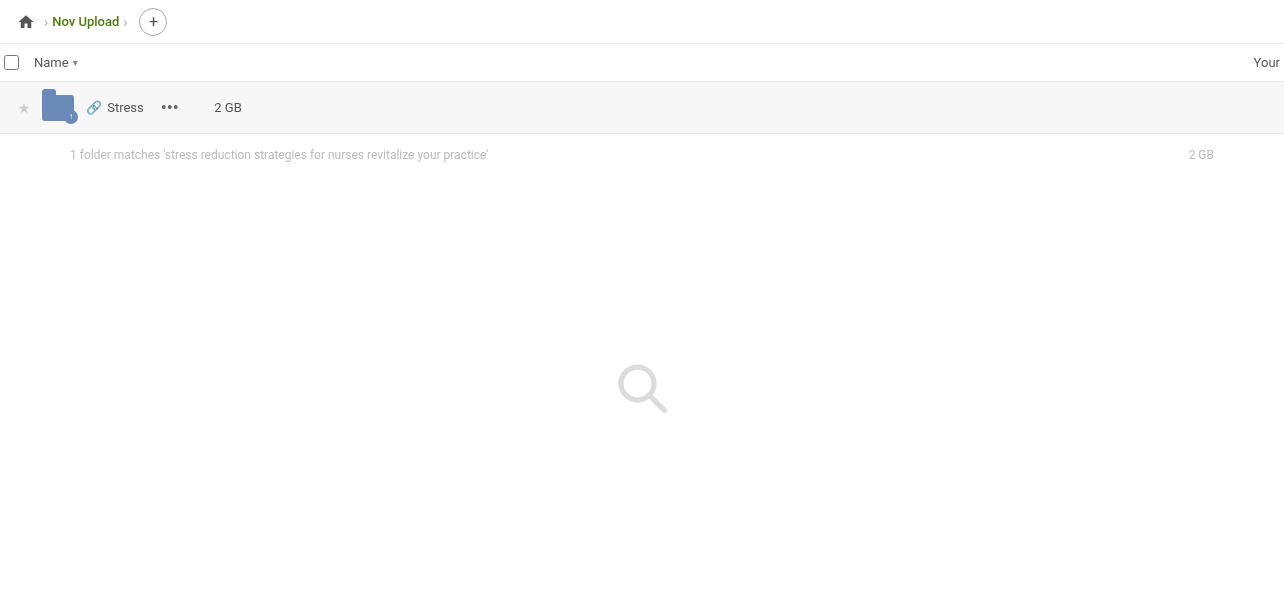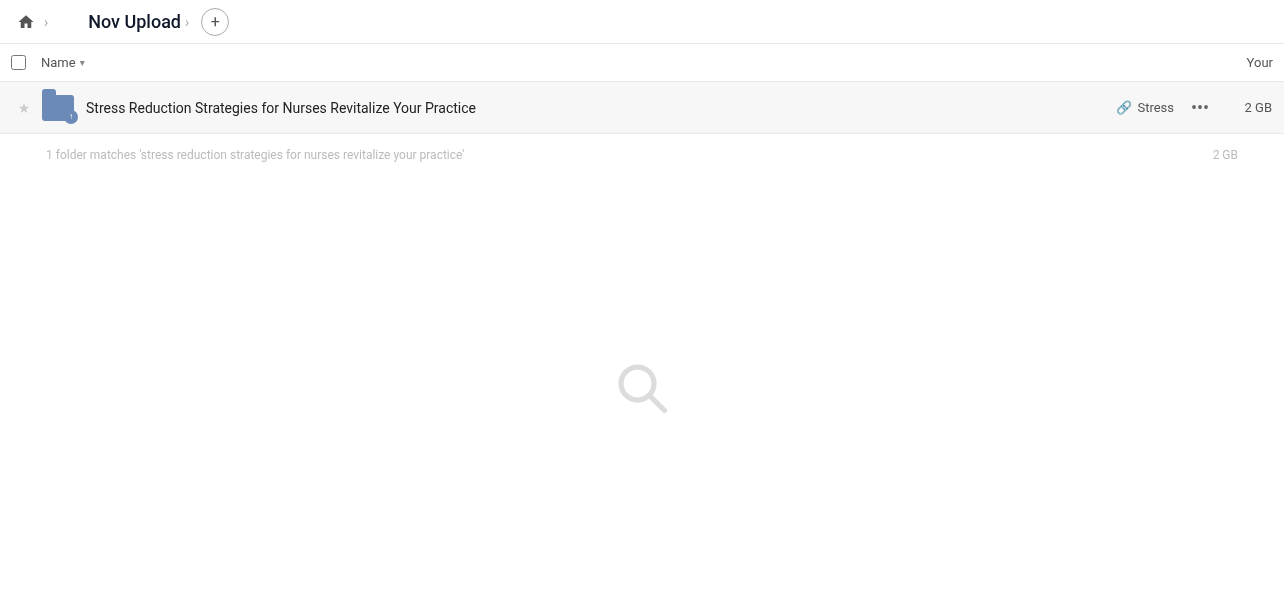--- a/index.html
+++ b/index.html
@@ -42,25 +42,24 @@
       fill: #555;
     }
 
     .breadcrumb-chevron {
       color: #aaa;
       margin: 0 4px;
       font-size: 14px;
     }
 
     .breadcrumb-item {
-      font-size: 18px;
-      color: #0f172a;
+      font-size: 13px;
+      color: #4d7c0f;
       font-weight: 500;
       cursor: pointer;
-      margin-left: 36px;
     }
 
     .add-button {
       display: flex;
       align-items: center;
       justify-content: center;
       width: 28px;
       height: 28px;
       border: 1.5px solid #aaa;
       border-radius: 50%;
@@ -68,21 +67,21 @@
       cursor: pointer;
       margin-left: 8px;
       font-size: 16px;
       color: #555;
     }
 
     
     .column-headers {
       display: flex;
       align-items: center;
-      padding: 0 11px;
+      padding: 0 4px;
       height: 38px;
       border-bottom: 1px solid #e8e8e8;
       background: #fff;
     }
 
     .checkbox-col {
       width: 30px;
       display: flex;
       align-items: center;
     }
@@ -225,21 +224,21 @@
 
     .file-size {
       font-size: 13px;
       color: #555;
       width: 50px;
       text-align: right;
     }
 
     
     .match-info {
-      padding: 14px 46px;
+      padding: 14px 70px;
       font-size: 12px;
       color: #bbb;
       display: flex;
       justify-content: space-between;
     }
 
     .match-size {
       color: #bbb;
       font-size: 12px;
     }
@@ -288,21 +287,20 @@
 <div class="file-row">
   <div class="star-col">
     <span class="star-icon">★</span>
   </div>
   <div class="file-icon-wrap">
     <div class="folder-icon"></div>
     <div class="folder-upload-overlay">
       <span class="upload-arrow">↑</span>
     </div>
   </div>
-  <div class="file-name">Stress Reduction Strategies for Nurses Revitalize Your Practice</div>
   <div class="shared-badge">
     <span class="link-icon">🔗</span>
     <span>Stress</span>
   </div>
   <div class="more-options">
     <span>•••</span>
   </div>
   <div class="file-size">2 GB</div>
 </div>
 

